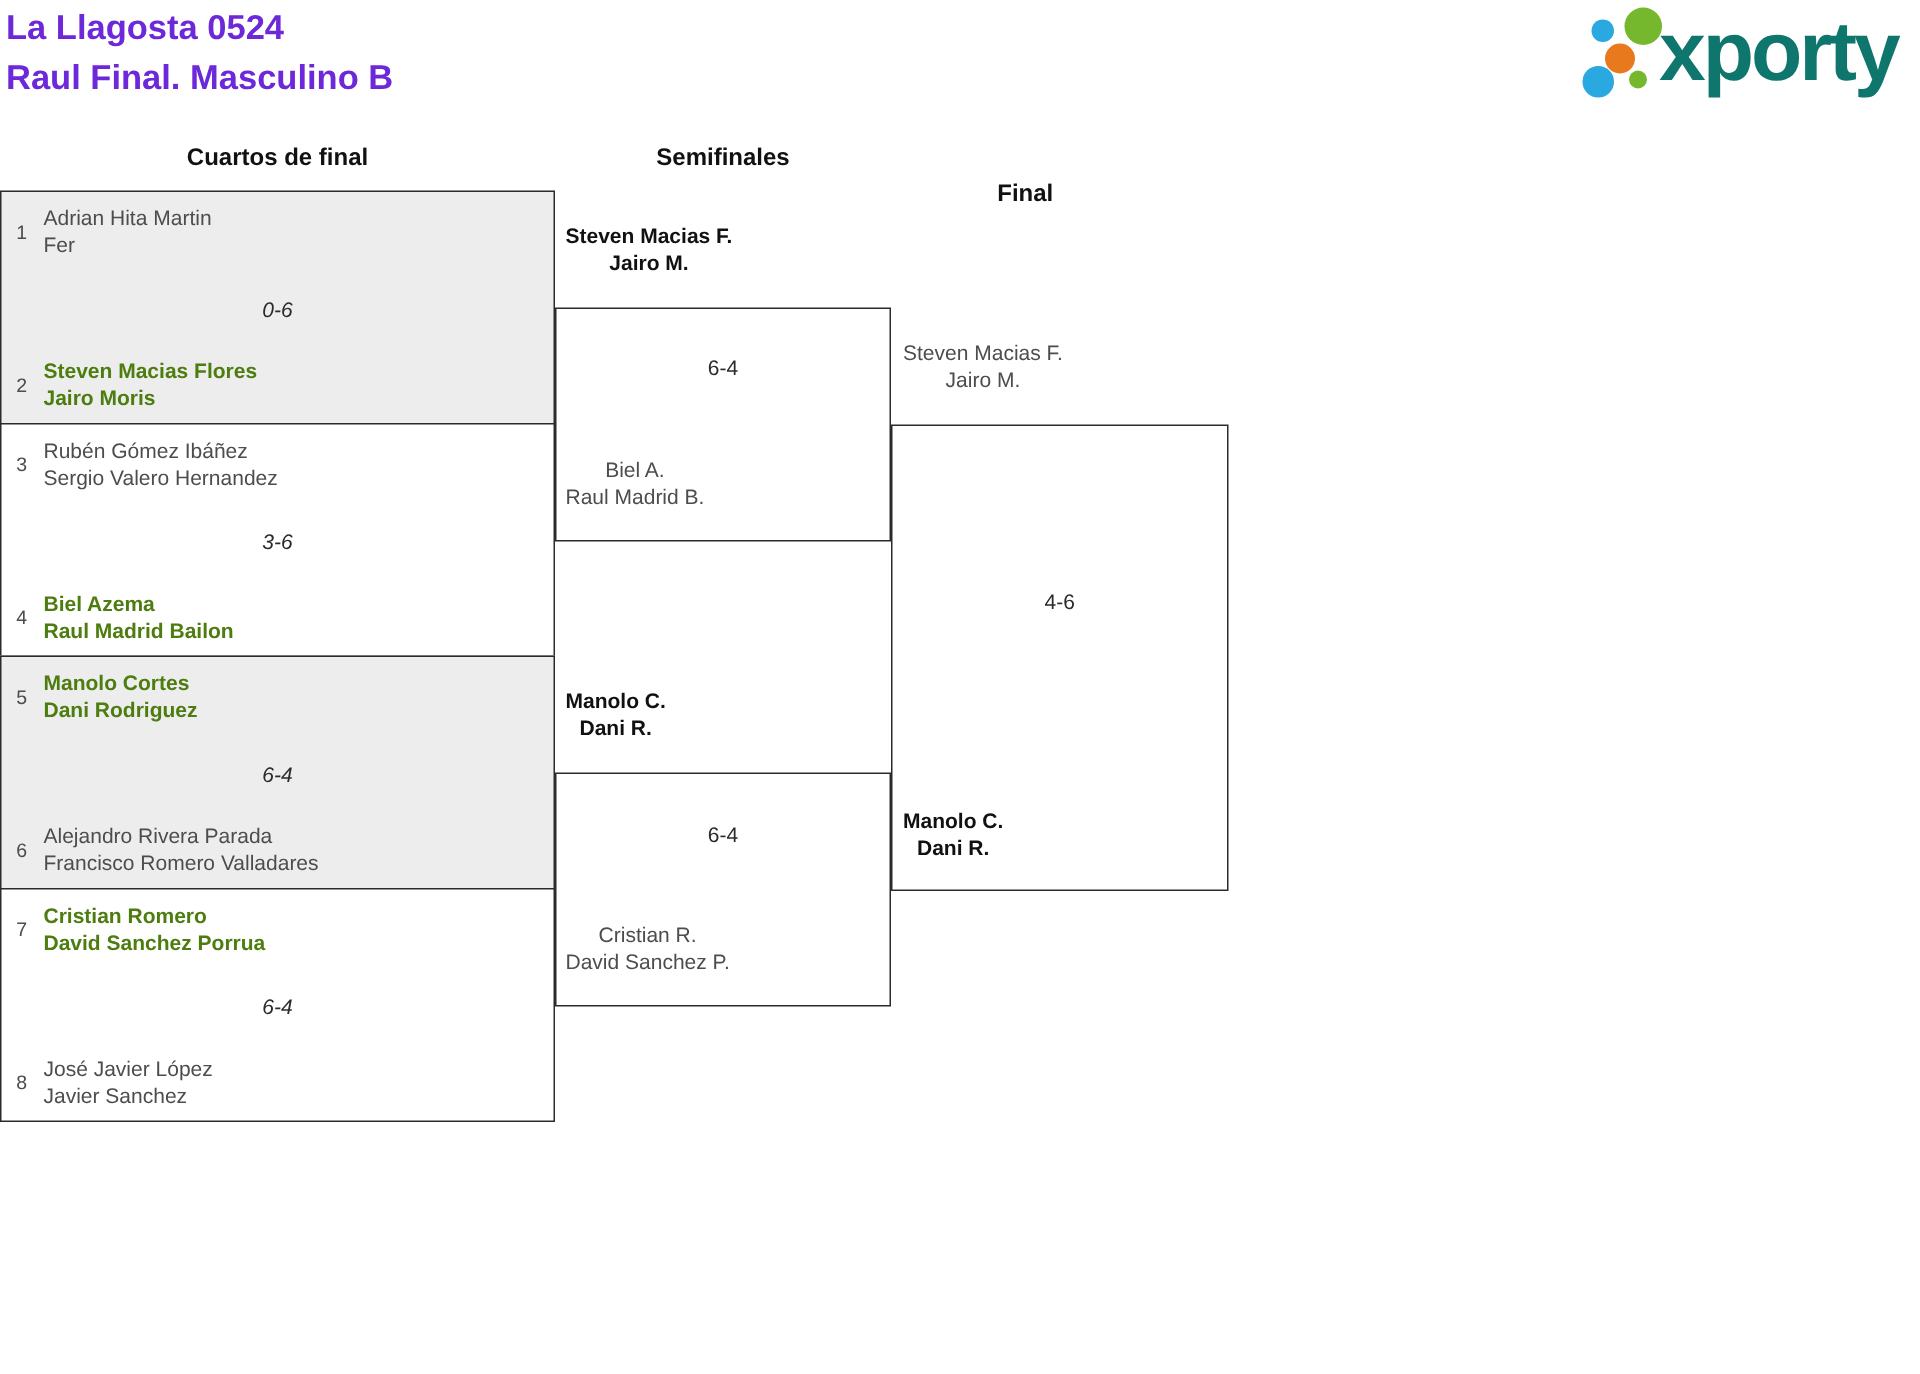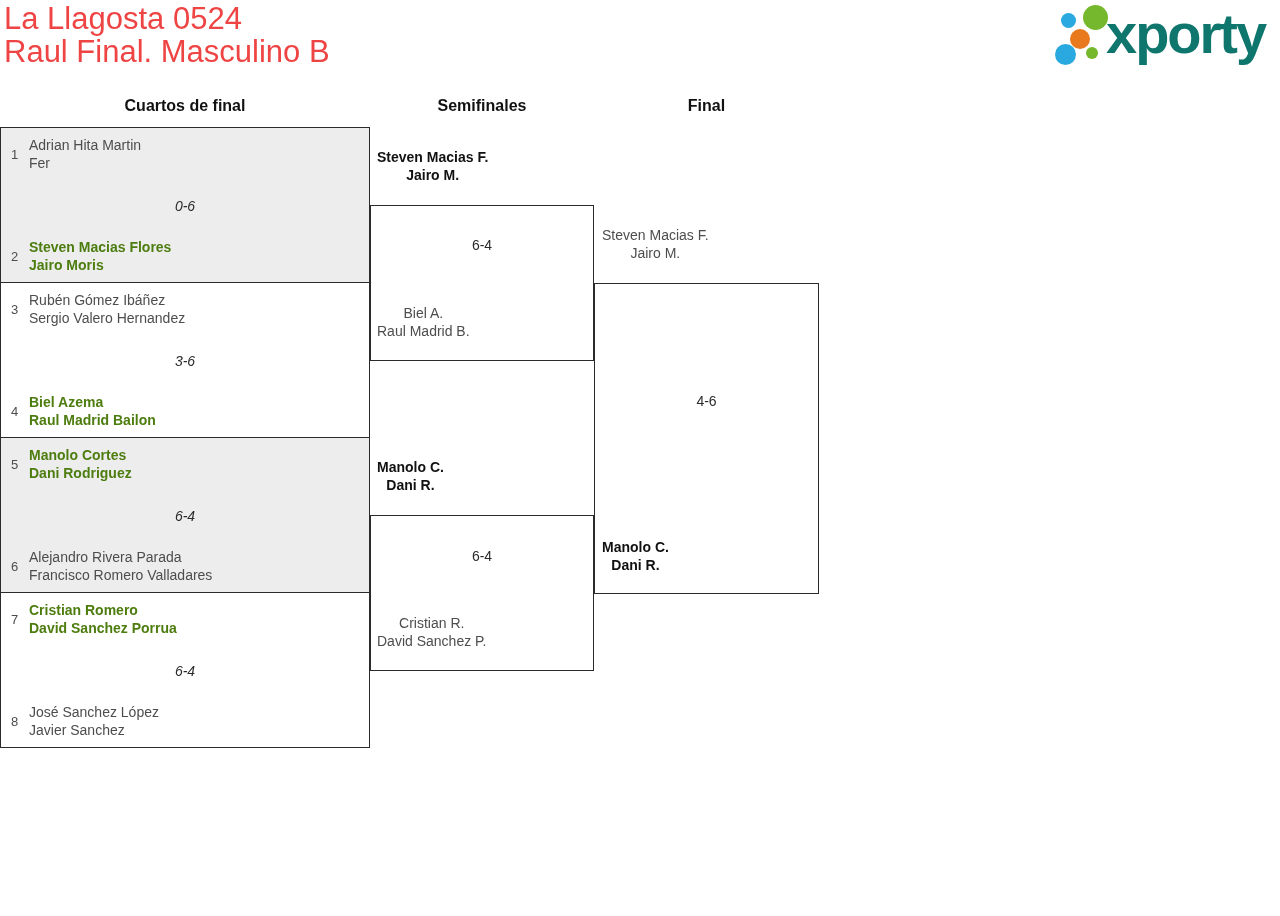--- a/index.html
+++ b/index.html
@@ -10,24 +10,24 @@
     background: #ffffff;
     font-family: "Liberation Sans", "DejaVu Sans", sans-serif;
     overflow: hidden;
   }
 
   
   .title {
     position: absolute;
     left: 4px;
     top: 2px;
-    font-size: 31px;
+    font-size: 23px;
     line-height: 33px;
-    font-weight: 400;
-    color: #ef4444;
+    font-weight: 700;
+    color: #6d28d9;
   }
 
   .logo { position: absolute; left: 1048px; top: 0; width: 230px; height: 72px; }
   .logo .dot { position: absolute; border-radius: 50%; }
   .logo .d1 { left: 13px;  top: 13px; width: 15px; height: 15px; background: #29a9e0; }
   .logo .d2 { left: 35px;  top: 5px;  width: 25px; height: 25px; background: #76b82d; }
   .logo .d3 { left: 22px;  top: 29px; width: 20px; height: 20px; background: #e8791d; }
   .logo .d4 { left: 7px;   top: 44px; width: 21px; height: 21px; background: #29a9e0; }
   .logo .d5 { left: 38px;  top: 47px; width: 12px; height: 12px; background: #76b82d; }
   .logo .wordmark {
@@ -45,21 +45,21 @@
   .round-h {
     position: absolute;
     top: 97px;
     text-align: center;
     font-size: 16px;
     font-weight: 700;
     color: #111111;
   }
   .round-h.qf { left: 0;     width: 370px; }
   .round-h.sf { left: 370px; width: 224px; }
-  .round-h.fi { left: 594px; width: 225px; }
+  .round-h.fi { left: 571px; width: 225px; margin-top: 24px; }
 
   
   .match {
     position: absolute;
     left: 0;
     width: 370px;
     height: 156px;
     border: 1px solid #2b2b2b;
     box-sizing: border-box;
     background: #ffffff;
@@ -214,21 +214,21 @@
       <span class="seed">7</span>
       <div class="team winner">
         <div>Cristian Romero</div>
         <div>David Sanchez Porrua</div>
       </div>
     </div>
     <div class="score">6-4</div>
     <div class="slot bottom">
       <span class="seed">8</span>
       <div class="team">
-        <div>José Sanchez López</div>
+        <div>José Javier López</div>
         <div>Javier Sanchez</div>
       </div>
     </div>
   </div>
 
   <div class="rect sf1"></div>
   <div class="rect sf2"></div>
   <div class="rect fin"></div>
 
   <div class="adv winner sf1-top">

